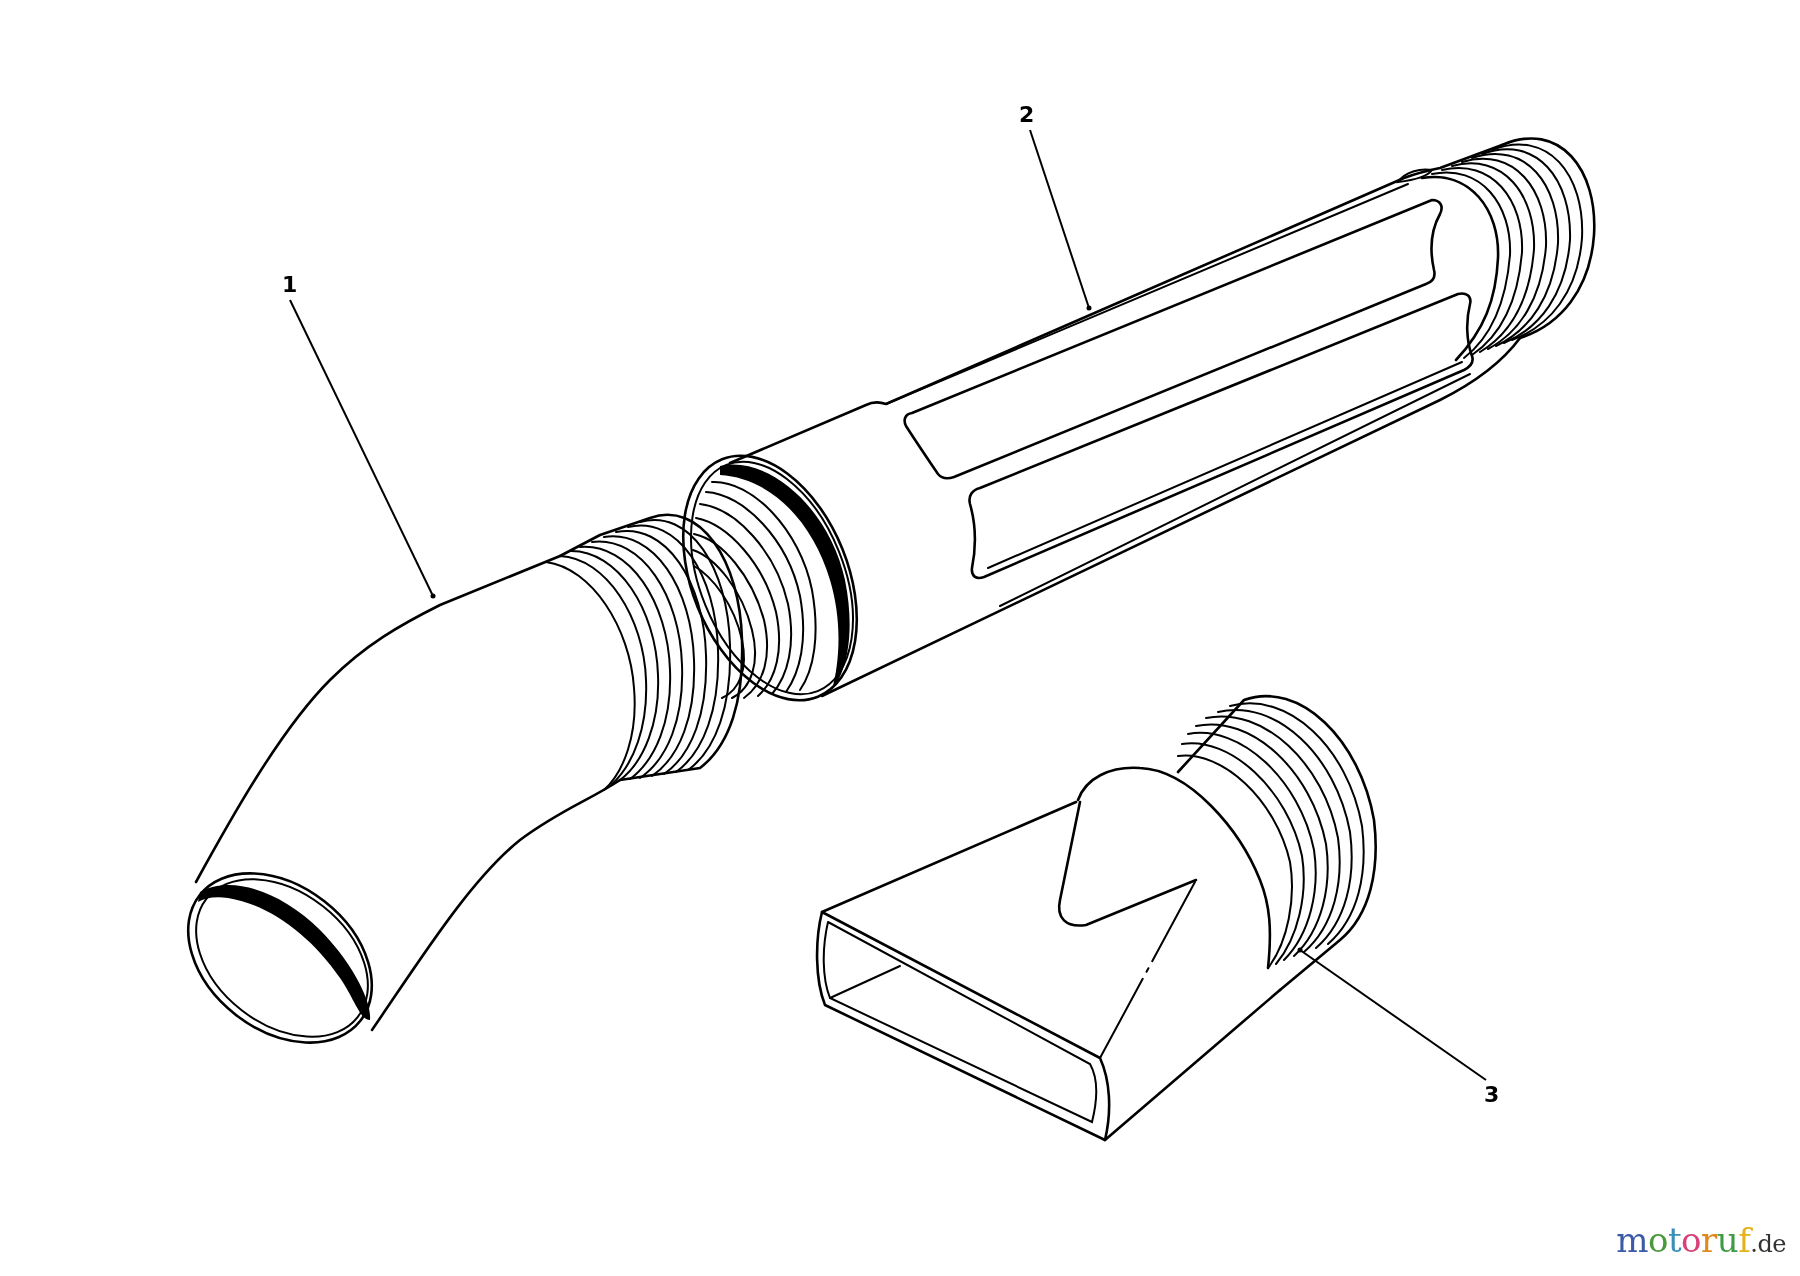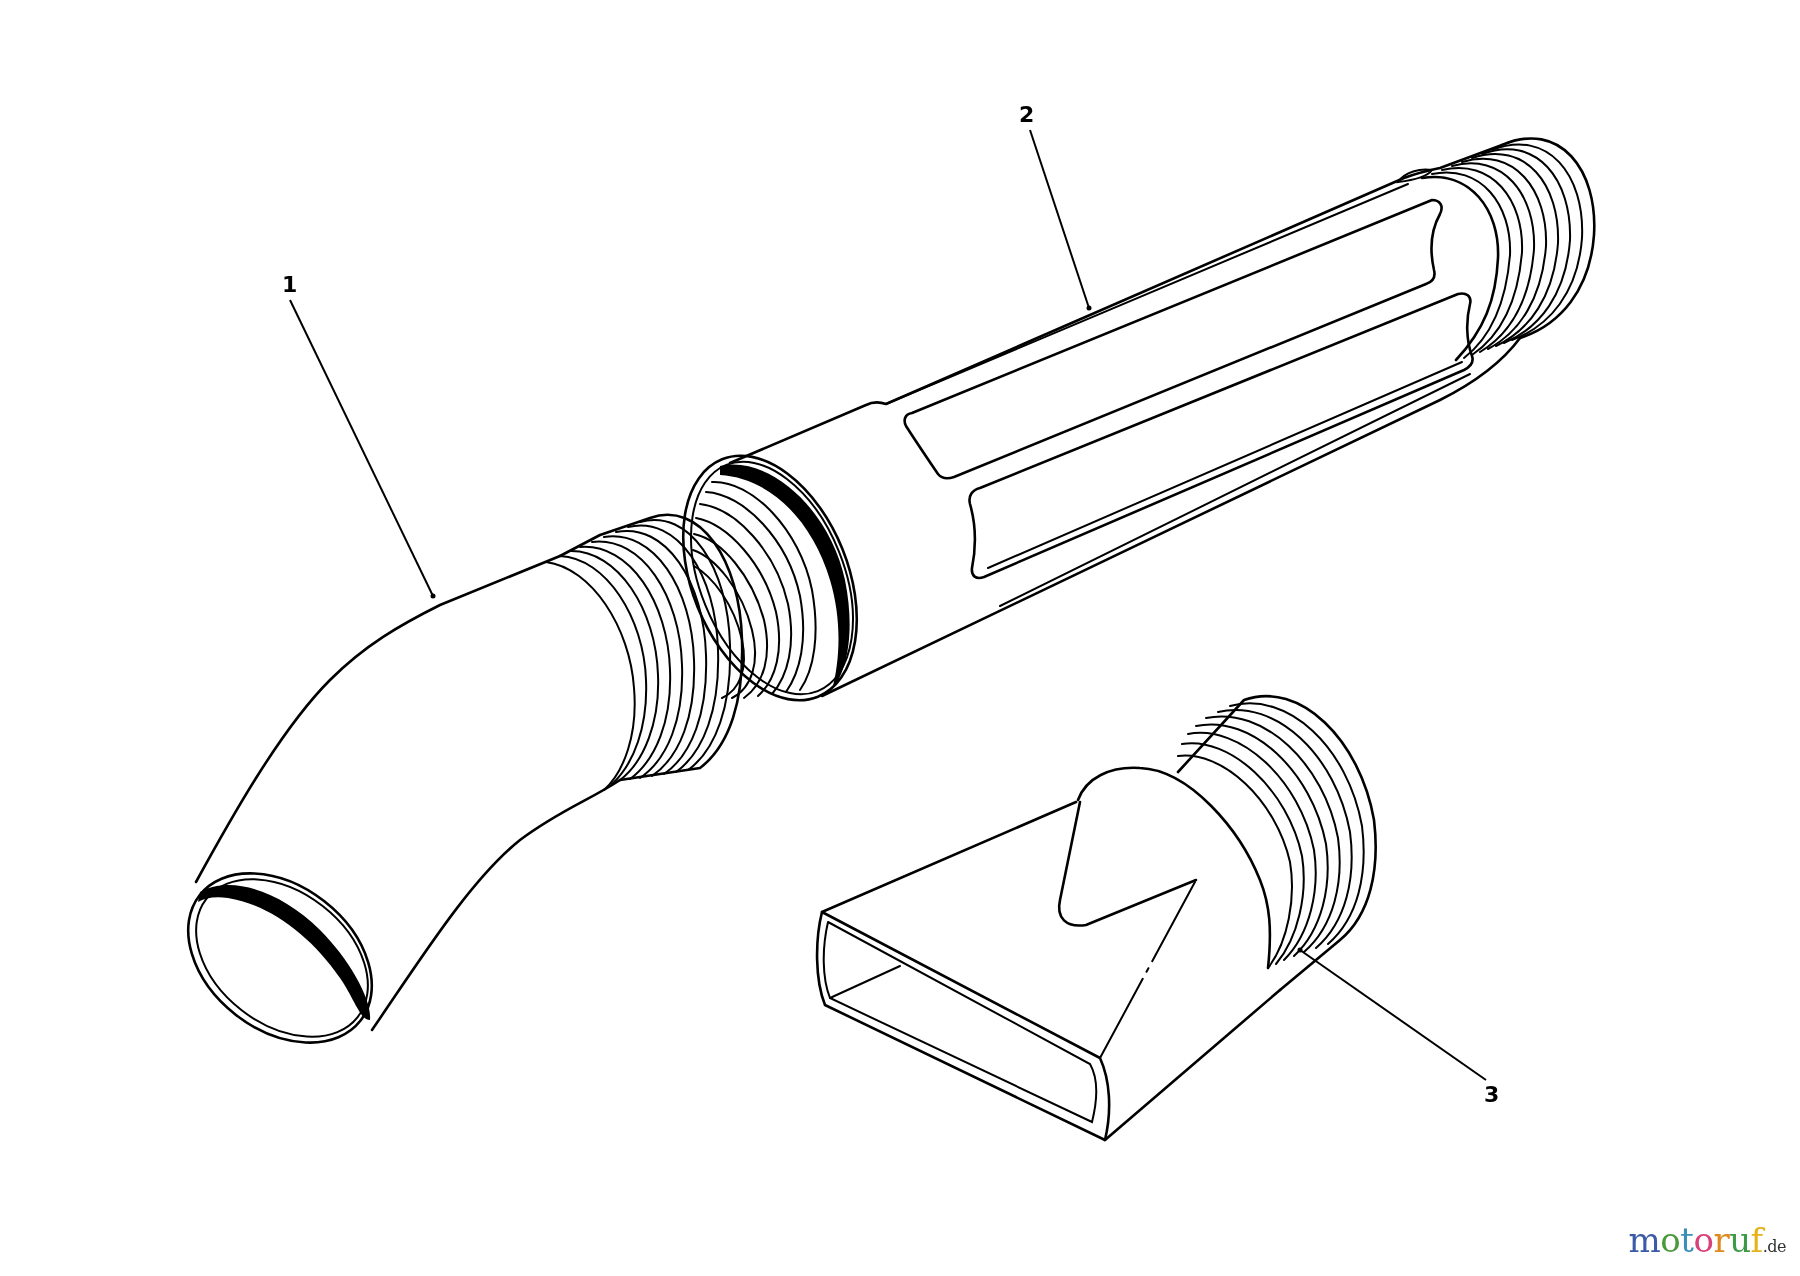--- a/index.html
+++ b/index.html
@@ -3,21 +3,21 @@
 <meta charset="utf-8">
 <style>
   html, body { margin: 0; padding: 0; background: #ffffff; }
   body { width: 1800px; height: 1276px; position: relative; overflow: hidden; font-family: "DejaVu Sans", sans-serif; }
   #diagram { position: absolute; left: 0; top: 0; width: 1800px; height: 1276px; }
   .ln { fill: none; stroke: #000; stroke-width: 2.6; stroke-linecap: round; stroke-linejoin: round; }
   .thin { fill: none; stroke: #000; stroke-width: 2; stroke-linecap: round; }
   .leader { fill: none; stroke: #000; stroke-width: 2; }
   .callout { position: absolute; font-family: "DejaVu Sans", sans-serif; font-weight: bold; font-size: 22px; color: #000; line-height: 1; }
   .watermark { position: absolute; right: 14px; bottom: 16px; font-family: "DejaVu Serif", serif; font-size: 34px; letter-spacing: -0.5px; }
-  .watermark .tld { font-size: 16px; color: #333; }
+  .watermark .tld { font-size: 24px; color: #333; }
 </style>
 </head>
 <body>
 
 <svg id="diagram" viewBox="0 0 1800 1276" xmlns="http://www.w3.org/2000/svg">
 
   <g>
 
     <g>
       <path class="ln" d="M1502,145 C1560,120 1598,170 1594,235 C1590,290 1560,325 1520,338"></path>

